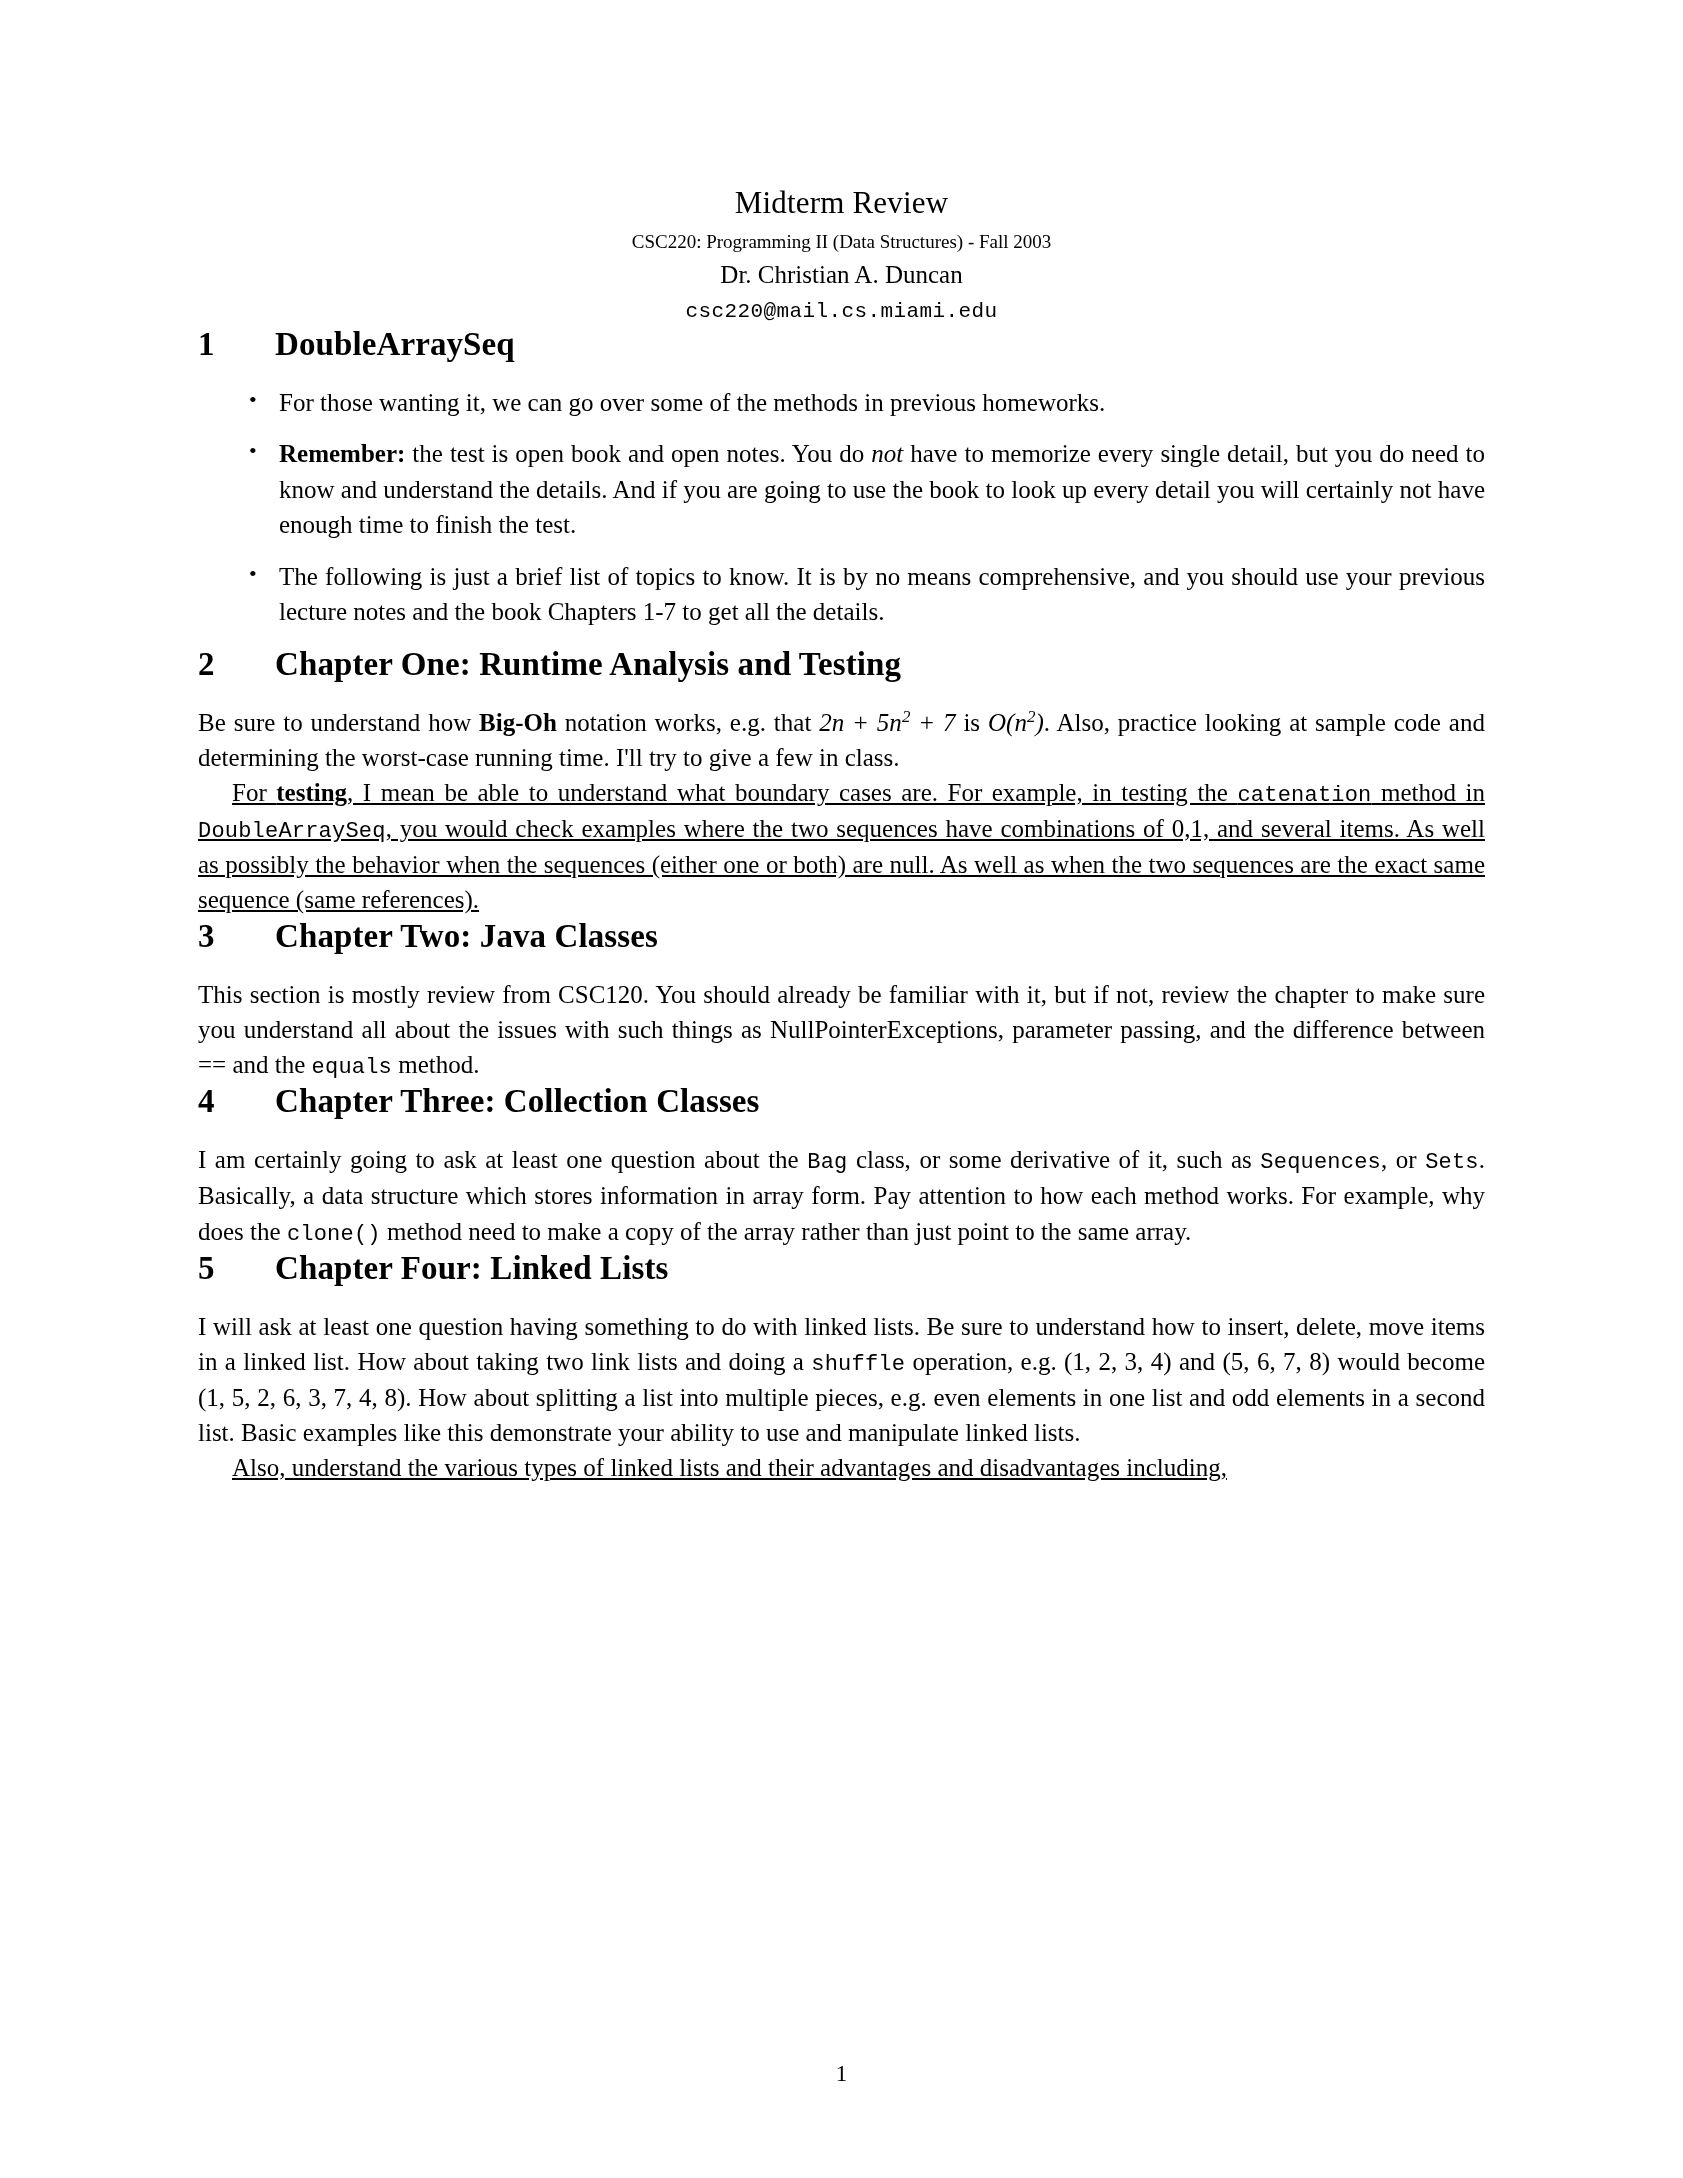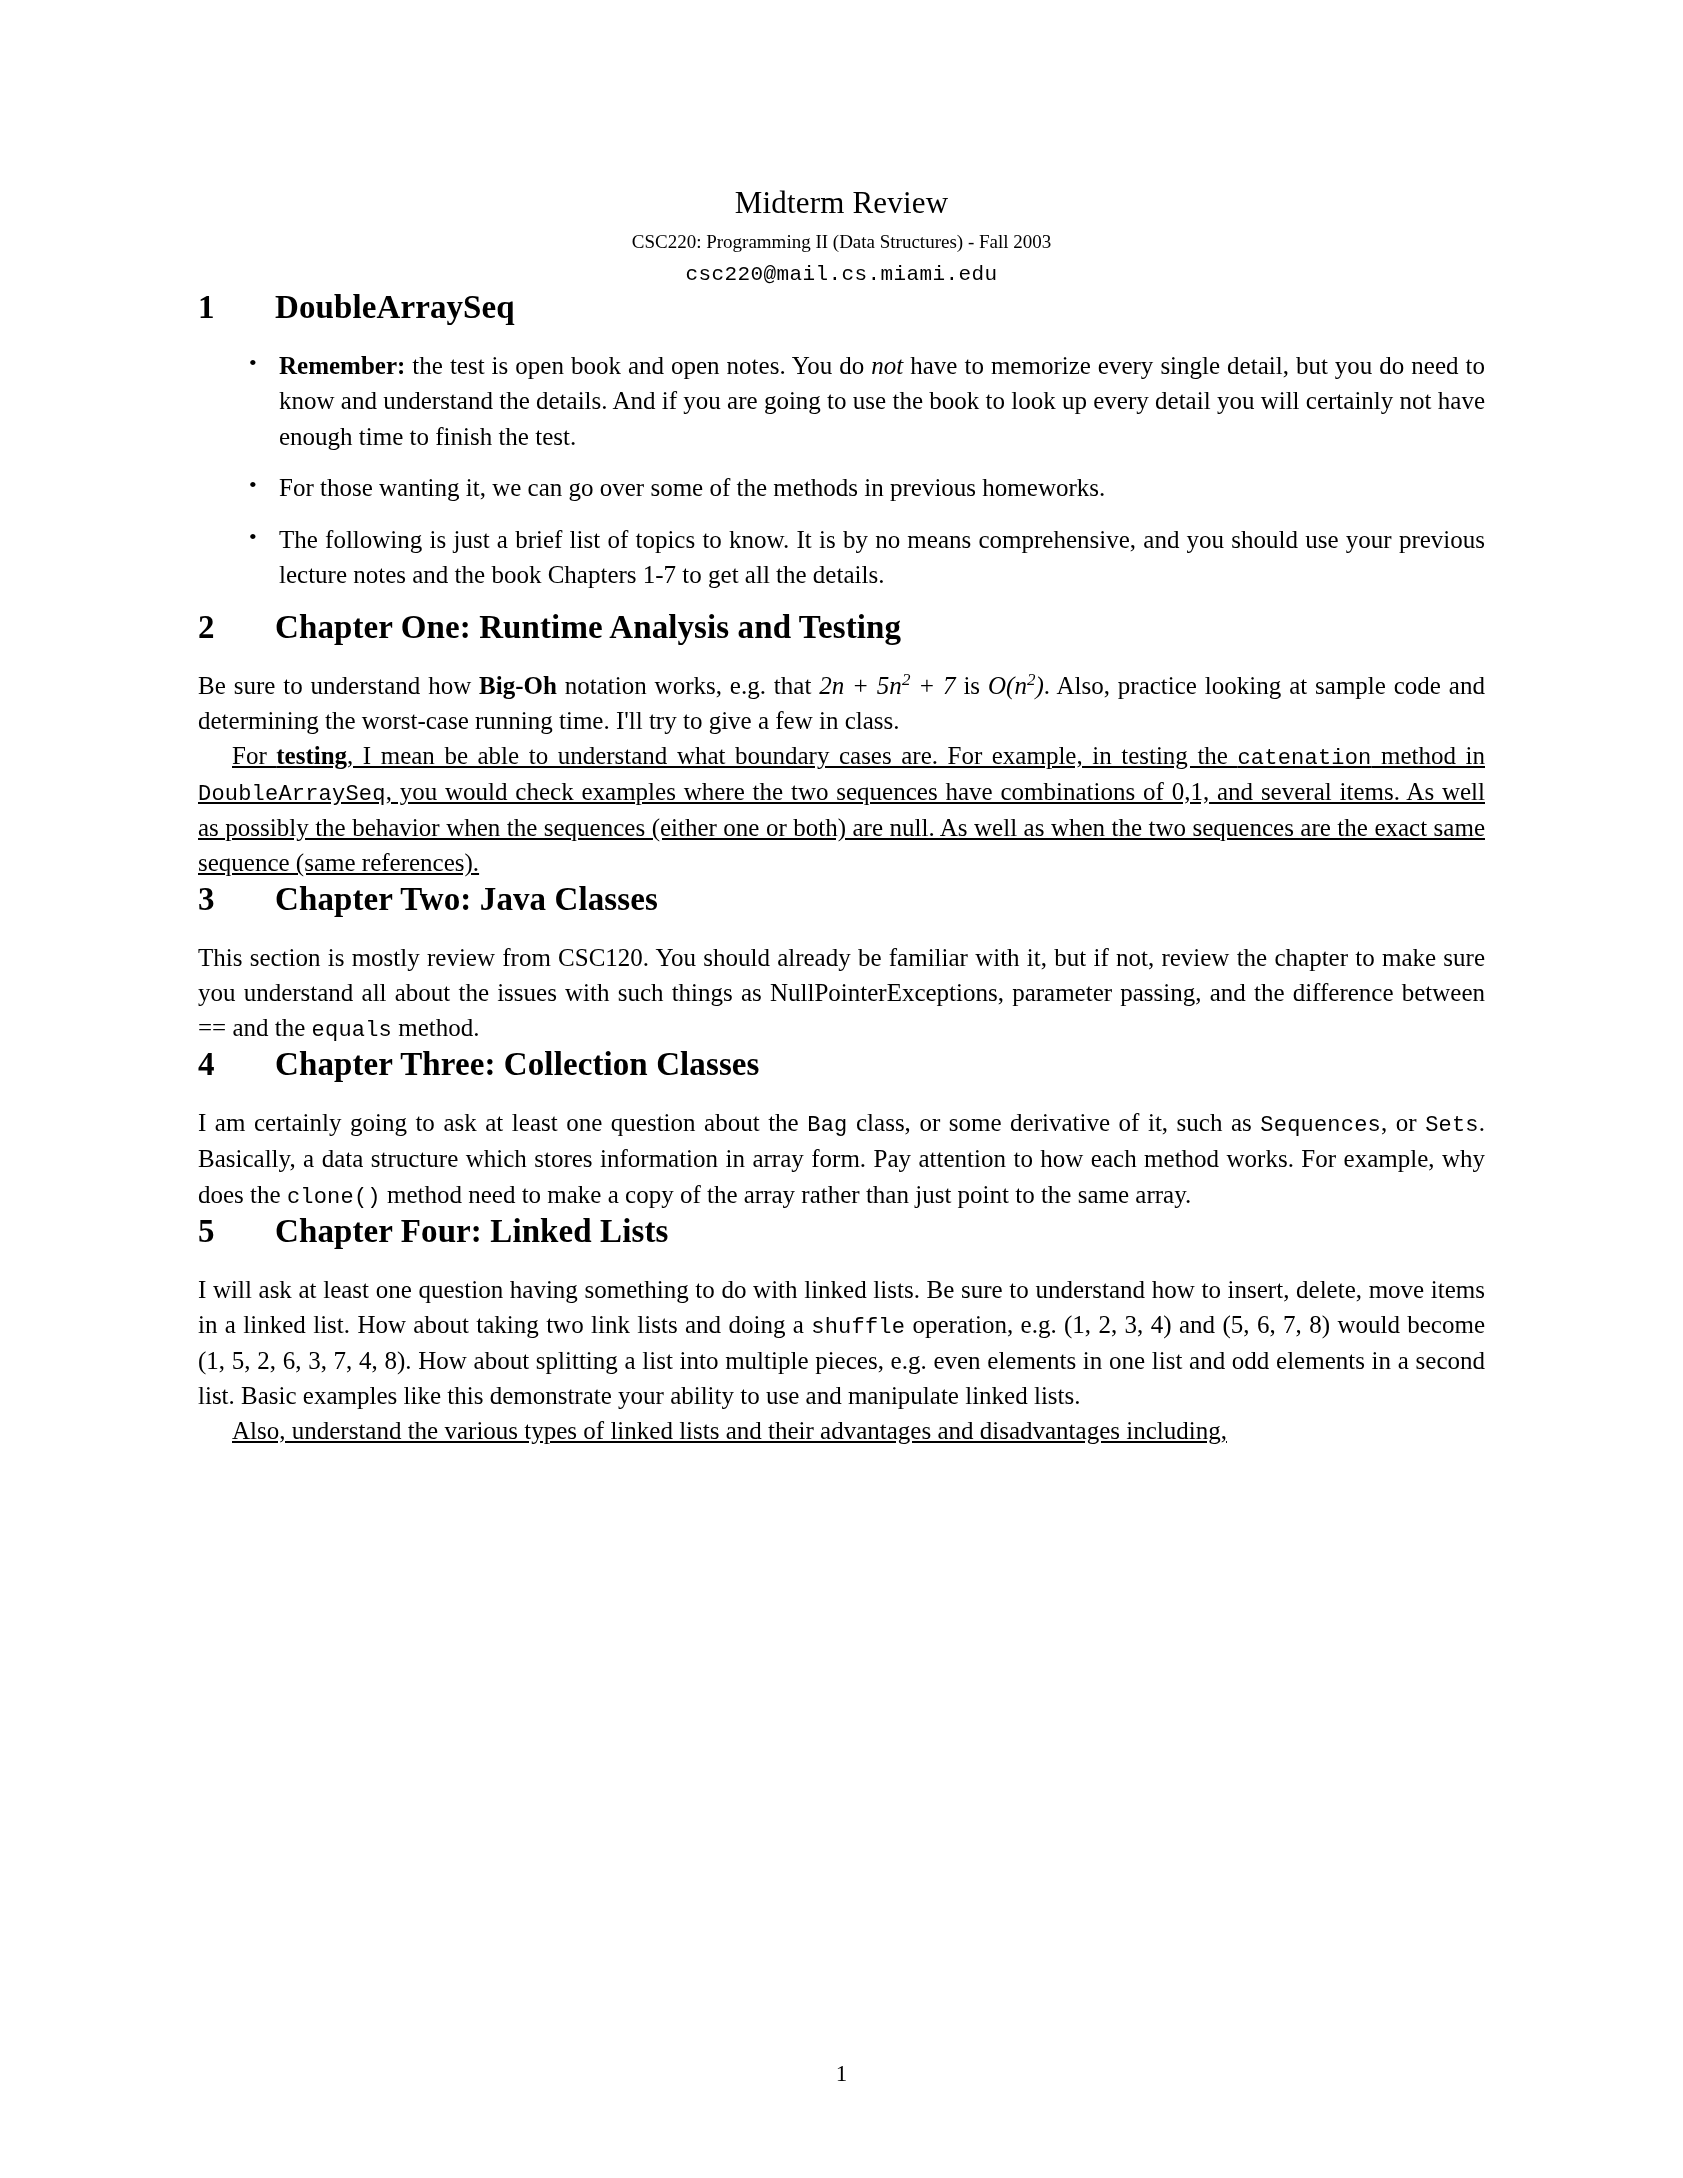--- a/index.html
+++ b/index.html
@@ -134,31 +134,32 @@
   }
 </style>
 </head>
 <body>
 
 <div class="page">
 
   <div class="doc-head">
     <div class="doc-title">Midterm Review</div>
     <div class="doc-sub">CSC220: Programming II (Data Structures) - Fall 2003</div>
+    <div class="doc-author">Dr. Christian A. Duncan</div>
     <div class="doc-email">csc220@mail.cs.miami.edu</div>
   </div>
 
   <h2 class="section s1">
     <span class="sec-num">1</span>
     <span class="sec-title">DoubleArraySeq</span>
   </h2>
 
   <ul class="bullets">
+    <li><span>For those wanting it, we can go over some of the methods in previous homeworks.</span></li>
     <li><b>Remember:</b><span> the test is open book and open notes. You do </span><i>not</i><span> have to memorize every single detail, but you do need to know and understand the details. And if you are going to use the book to look up every detail you will certainly not have enough time to finish the test.</span></li>
-    <li><span>For those wanting it, we can go over some of the methods in previous homeworks.</span></li>
     <li><span>The following is just a brief list of topics to know. It is by no means comprehensive, and you should use your previous lecture notes and the book Chapters 1-7 to get all the details.</span></li>
   </ul>
 
   <h2 class="section s2">
     <span class="sec-num">2</span>
     <span class="sec-title">Chapter One: Runtime Analysis and Testing</span>
   </h2>
 
   <p class="body"><span>Be sure to understand how </span><b>Big-Oh</b><span> notation works, e.g. that </span><span class="math"><span>2n + 5n</span><sup>2</sup><span> + 7</span></span><span> is </span><span class="math"><span>O(n</span><sup>2</sup><span>)</span></span><span>. Also, practice looking at sample code and determining the worst-case running time. I'll try to give a few in class.</span></p>
 

